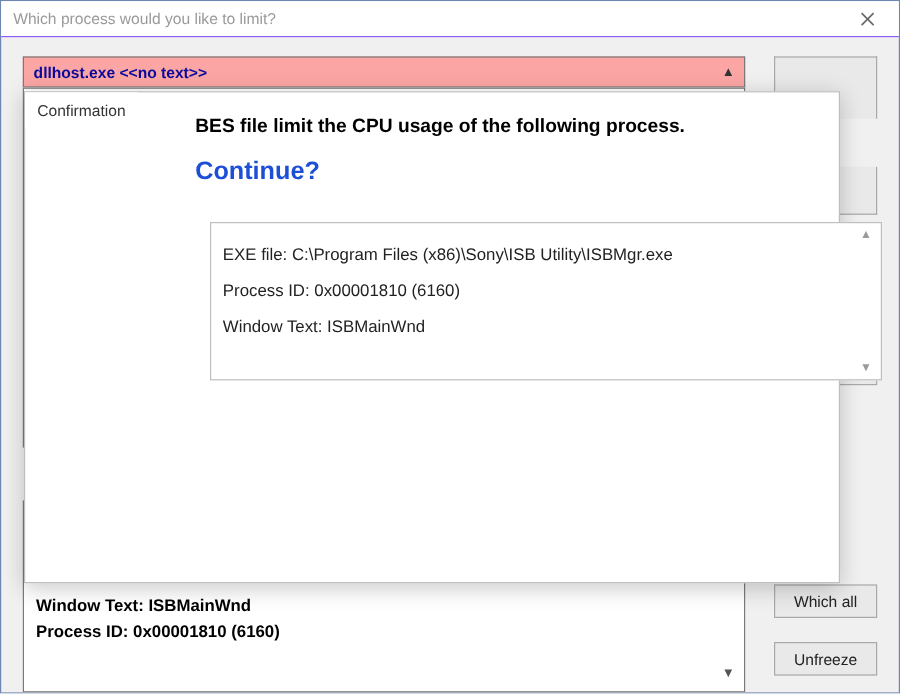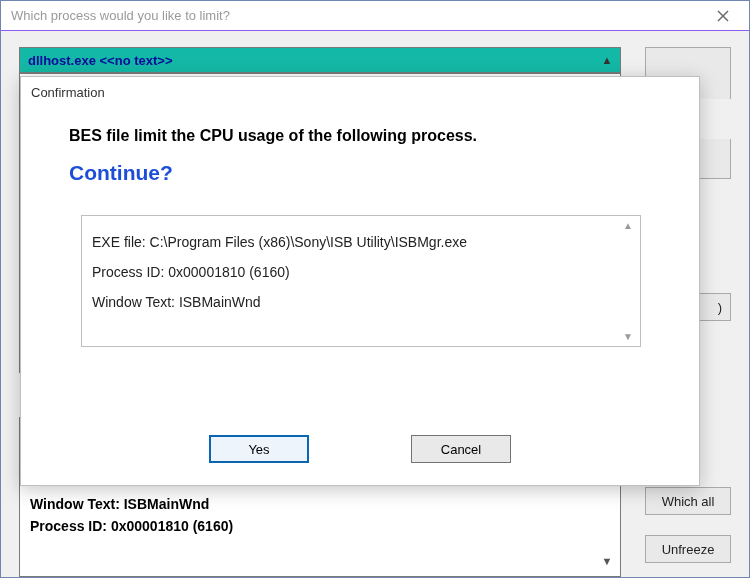--- a/index.html
+++ b/index.html
@@ -48,21 +48,21 @@
   }
 
   
   .process-combo {
     position: absolute;
     left: 18px;
     top: 16px;
     width: 602px;
     height: 26px;
     border: 1px solid #7a7a7a;
-    background: #14b8a6;
+    background: #fca5a5;
     display: flex;
     align-items: center;
     padding: 0 4px 0 8px;
     font-weight: bold;
     color: #0a0a9c;
   }
   .process-combo .caret {
     width: 18px; height: 18px;
     display:flex; align-items:center; justify-content:center;
     margin-left:auto;
@@ -131,21 +131,21 @@
   .dialog {
     position: absolute;
     left: 20px;
     top: 76px;
     width: 680px;
     height: 410px;
     background: #fff;
     border: 1px solid #bfbfbf;
     box-shadow: 0 4px 18px rgba(0,0,0,0.22);
     display: flex;
-    flex-direction: column;
+    flex-direction: row;
   }
   .dialog-titlebar {
     height: 30px;
     display: flex;
     align-items: center;
     padding: 0 10px;
     color: #333;
     font-size: 13px;
     background:#fff;
   }

